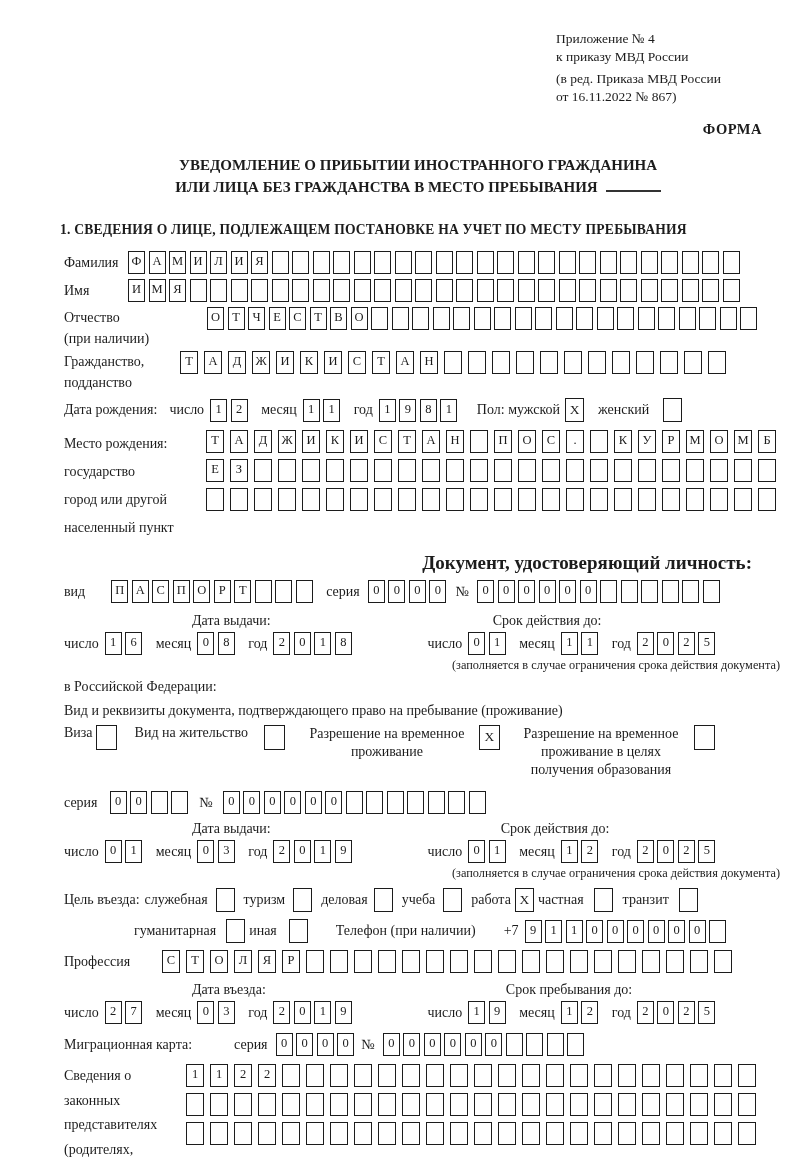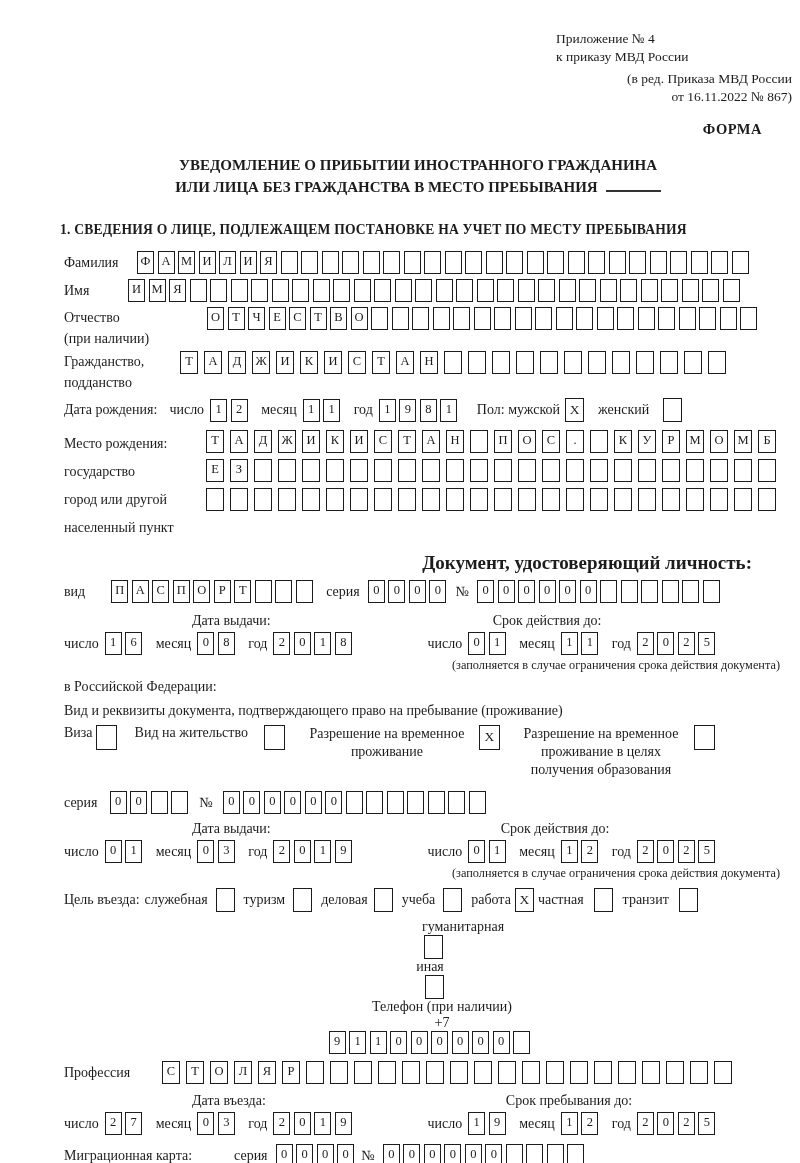--- a/index.html
+++ b/index.html
@@ -3,21 +3,21 @@
 <meta charset="utf-8">
 <style>
   * { box-sizing: border-box; }
   html,body { margin:0; padding:0; background:#e8e8e8; }
   .page {
     width:800px; height:1163px; margin:0 auto; background:#ffffff;
     color:#1c1c1c; font-family:"Liberation Serif","DejaVu Serif",serif;
     font-size:14px; padding:30px 8px 10px 64px; overflow:hidden;
   }
   .appendix { margin-left:492px; width:236px; line-height:17.5px; font-size:13.5px; }
-  .appendix .grp2 { margin-top:5px;text-align:right; }
+  .appendix .grp2 { margin-top:5px; }
   .forma { text-align:right; margin:16px 30px 0 0; font-weight:bold; font-size:14.5px; letter-spacing:.5px; }
   .title { text-align:center; font-weight:bold; font-size:15px; margin:16px 0 0 -20px; line-height:22px; }
   .blank-underline { display:inline-block; width:55px; border-bottom:2.5px solid #333; height:14px; margin-left:8px; }
   .heading1 { font-weight:bold; font-size:13.6px; margin:24px 0 0 -4px; letter-spacing:.2px; }
   .row { display:flex; align-items:center; margin-top:5px; }
   .row.top { align-items:flex-start; }
   .cells { display:flex; flex-wrap:nowrap; }
   .cell {
     flex:0 0 auto; width:17px; height:23px; border:1.8px solid #1c1c1c;
     margin-right:3.5px; text-align:center; font-size:12.5px; line-height:19px;
@@ -55,21 +55,21 @@
 
   <div class="title">
     <div>УВЕДОМЛЕНИЕ О ПРИБЫТИИ ИНОСТРАННОГО ГРАЖДАНИНА</div>
     <div>
       <span>ИЛИ ЛИЦА БЕЗ ГРАЖДАНСТВА В МЕСТО ПРЕБЫВАНИЯ</span><span class="blank-underline"></span>
     </div>
   </div>
 
   <div class="heading1">1. СВЕДЕНИЯ О ЛИЦЕ, ПОДЛЕЖАЩЕМ ПОСТАНОВКЕ НА УЧЕТ ПО МЕСТУ ПРЕБЫВАНИЯ</div>
 
-  <div class="row" style="margin-top:13px;gap:9px;">
+  <div class="row" style="margin-top:13px;">
     <span class="lblw">Фамилия</span>
     <span class="cells">
         <span class="cell">Ф</span>
         <span class="cell">А</span>
         <span class="cell">М</span>
         <span class="cell">И</span>
         <span class="cell">Л</span>
         <span class="cell">И</span>
         <span class="cell">Я</span>
         <span class="cell"></span>
@@ -496,21 +496,21 @@
     <span class="checkbox cb-sm" style="margin-left:6px;"></span>
     <span style="margin-left:9px;">учеба</span>
     <span class="checkbox cb-sm" style="margin-left:8px;"></span>
     <span style="margin-left:9px;">работа</span>
     <span class="checkbox cb-sm" style="margin-left:4px;">X</span>
     <span style="margin-left:4px;">частная</span>
     <span class="checkbox cb-sm" style="margin-left:10px;"></span>
     <span style="margin-left:10px;">транзит</span>
     <span class="checkbox cb-sm" style="margin-left:10px;"></span>
   </div>
-  <div class="row" style="margin-top:7px;flex-direction:column;">
+  <div class="row" style="margin-top:7px;">
     <span style="margin-left:70px;">гуманитарная</span>
     <span class="checkbox cb-sm" style="margin-left:10px;"></span>
     <span style="margin-left:4px;">иная</span>
     <span class="checkbox cb-sm" style="margin-left:12px;"></span>
     <span style="margin-left:28px;">Телефон (при наличии)</span>
     <span style="margin-left:28px;">+7</span>
     <span class="cells" style="margin-left:6px;">
         <span class="cell">9</span>
         <span class="cell">1</span>
         <span class="cell">1</span>

